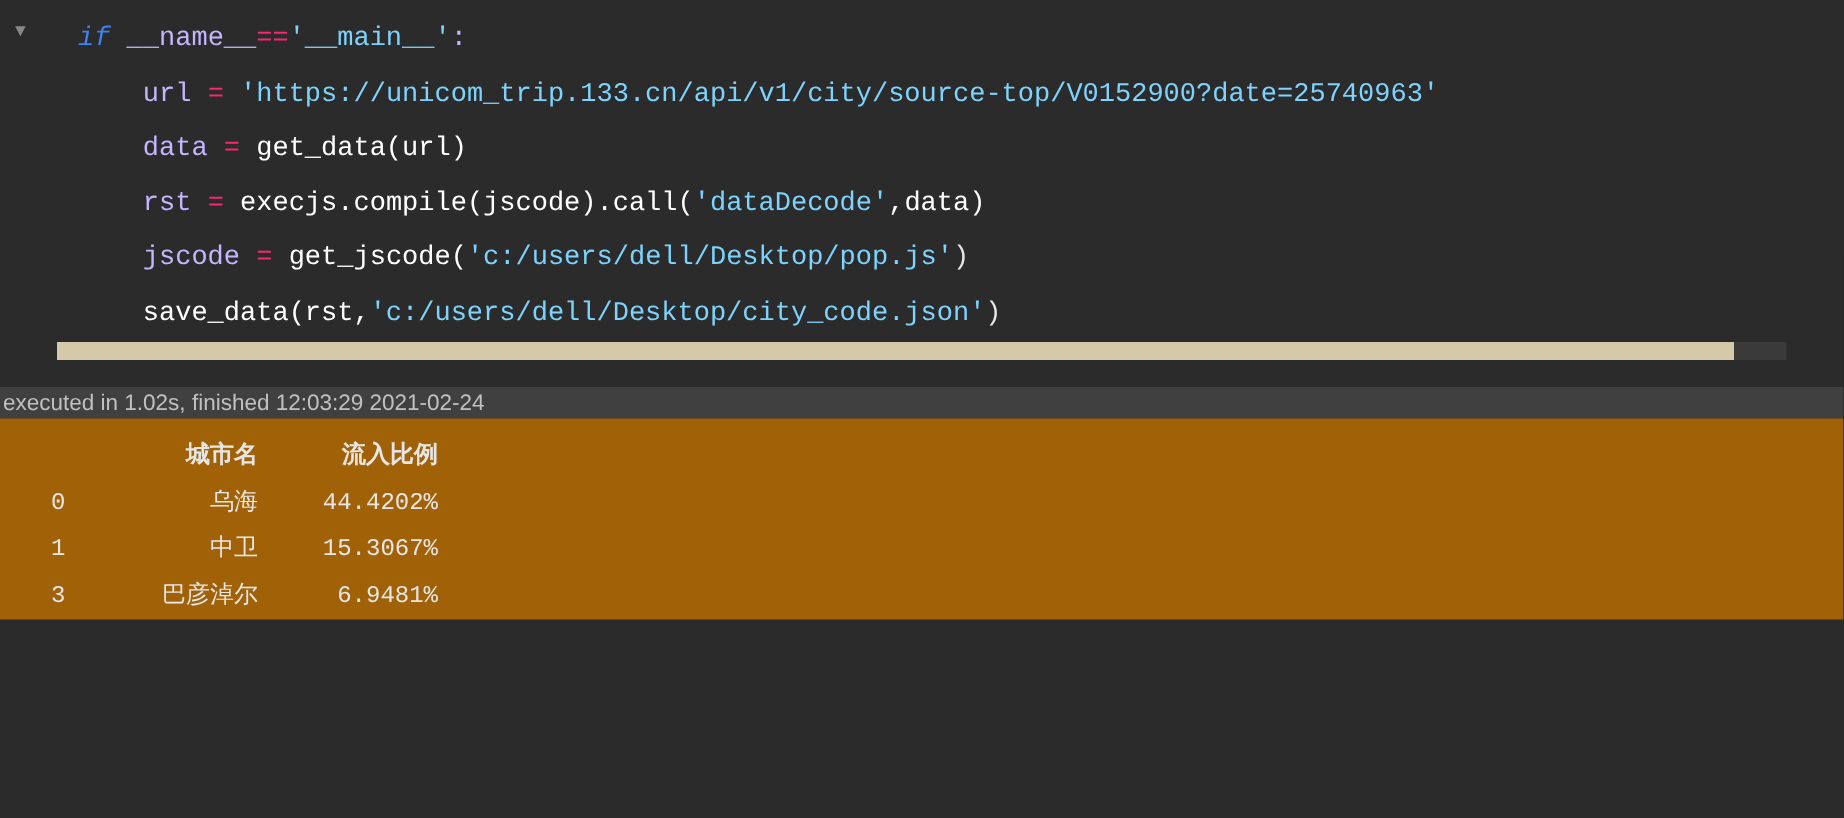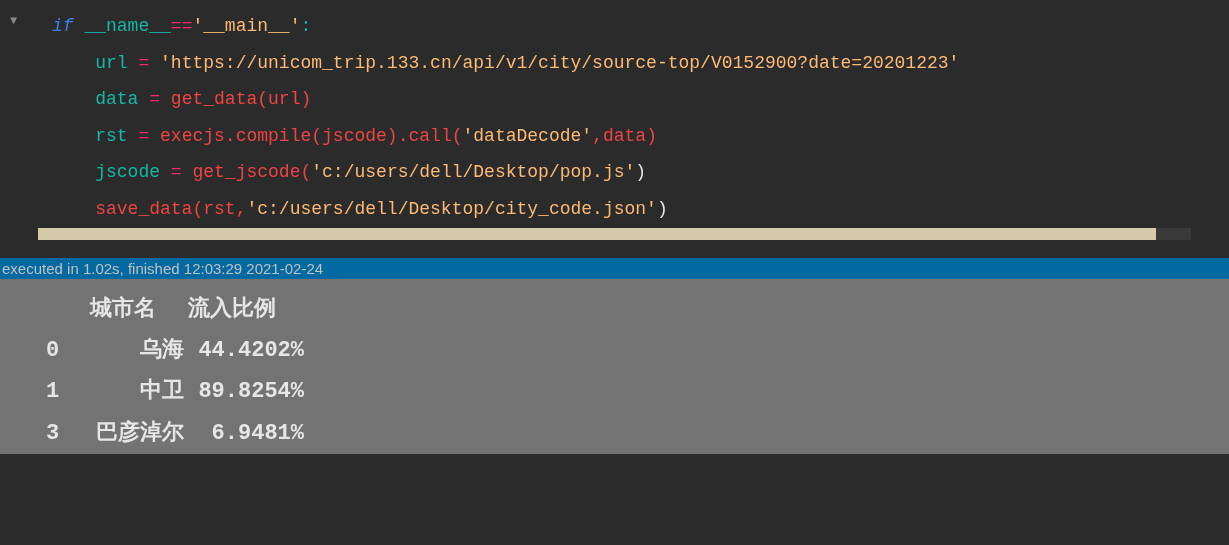--- a/index.html
+++ b/index.html
@@ -24,92 +24,91 @@
       color: #888;
       font-size: 12px;
     }
     .code-line {
       padding: 3px 0 3px 52px;
       white-space: pre;
       font-size: 18px;
       line-height: 1.7;
     }
     .tok-keyword { color: #3b82f6; font-style: italic; }
-    .tok-default { color: #14b8a6; margin-top: 28px; }
+    .tok-default { color: #c4b5fd; margin-top: 28px; }
     .tok-operator { color: #f92672; }
-    .tok-string { color: #fdba74; }
-    .tok-func { color: #ef4444; }
+    .tok-string { color: #7dd3fc; }
+    .tok-func { color: #ffffff; }
     .tok-paren { color: #e6e6e6; }
     .scrollbar-track {
       background: #3a3a3a;
       height: 12px;
       margin: 0 38px 0 38px;
       position: relative;
     }
     .scrollbar-thumb {
       background: #d4c9a8;
       height: 12px;
       width: 97%;
       position: absolute;
       left: 0;
     }
     .status-bar {
-      background: #0369a1;
+      background: #404040;
       color: #c0c0c0;
       font-size: 15px;
       padding: 2px 2px;
       font-family: Arial, sans-serif;
     }
     .output-pane {
-      background: #737373;
-      padding: 10px 0 0 0;
+      background: #a16207;
+      padding: 10px 0 0 16px;
       color: #e6e6e6;
-      font-size: 22px;
+      font-size: 16px;
     }
     .output-header {
       white-space: pre;
       font-weight: bold;
       padding: 2px 0 2px 18px;
       line-height: 1.7;
     }
     .output-row {
       white-space: pre;
-      font-weight: bold;
+      font-weight: normal;
       padding: 2px 0 2px 18px;
       line-height: 1.7;
-      margin-left: 28px;
     }
     .col-idx { display: inline-block; width: 28px; text-align: left; }
     .col-city { display: inline-block; width: 110px; text-align: right; }
     .col-pct { display: inline-block; width: 120px; text-align: right; padding-left: 10px;}
   </style>
 </head>
 <body>
 
 <div class="editor-pane">
   <span class="gutter-fold">▼</span>
 
   <div class="code-line"><span class="tok-keyword">if</span><span class="tok-default"> __name__</span><span class="tok-operator">==</span><span class="tok-string">'__main__'</span><span class="tok-default">:</span></div>
 
-  <div class="code-line"><span class="tok-default">    url </span><span class="tok-operator">=</span><span class="tok-string"> 'https://unicom_trip.133.cn/api/v1/city/source-top/V0152900?date=20201223'</span></div>
+  <div class="code-line"><span class="tok-default">    url </span><span class="tok-operator">=</span><span class="tok-string"> 'https://unicom_trip.133.cn/api/v1/city/source-top/V0152900?date=25740963'</span></div>
 
   <div class="code-line"><span class="tok-default">    data </span><span class="tok-operator">=</span><span class="tok-func"> get_data(url)</span></div>
 
   <div class="code-line"><span class="tok-default">    rst </span><span class="tok-operator">=</span><span class="tok-func"> execjs.compile(jscode).call(</span><span class="tok-string">'dataDecode'</span><span class="tok-func">,data)</span></div>
 
   <div class="code-line"><span class="tok-default">    jscode </span><span class="tok-operator">=</span><span class="tok-func"> get_jscode(</span><span class="tok-string">'c:/users/dell/Desktop/pop.js'</span><span class="tok-paren">)</span></div>
 
   <div class="code-line"><span class="tok-func">    save_data(rst,</span><span class="tok-string">'c:/users/dell/Desktop/city_code.json'</span><span class="tok-paren">)</span></div>
 
   <div class="scrollbar-track">
     <div class="scrollbar-thumb"></div>
   </div>
 </div>
 
 <div class="status-bar">executed in 1.02s, finished 12:03:29 2021-02-24</div>
 
 <div class="output-pane">
   <div class="output-header"><span class="col-idx"> </span><span class="col-city">城市名</span><span class="col-pct">流入比例</span></div>
 
   <div class="output-row"><span class="col-idx">0</span><span class="col-city">乌海</span><span class="col-pct">44.4202%</span></div>
-  <div class="output-row"><span class="col-idx">1</span><span class="col-city">中卫</span><span class="col-pct">89.8254%</span></div>
+  <div class="output-row"><span class="col-idx">1</span><span class="col-city">中卫</span><span class="col-pct">15.3067%</span></div>
   <div class="output-row"><span class="col-idx">3</span><span class="col-city">巴彦淖尔</span><span class="col-pct">6.9481%</span></div>
 </div>
 
 </body></html>

